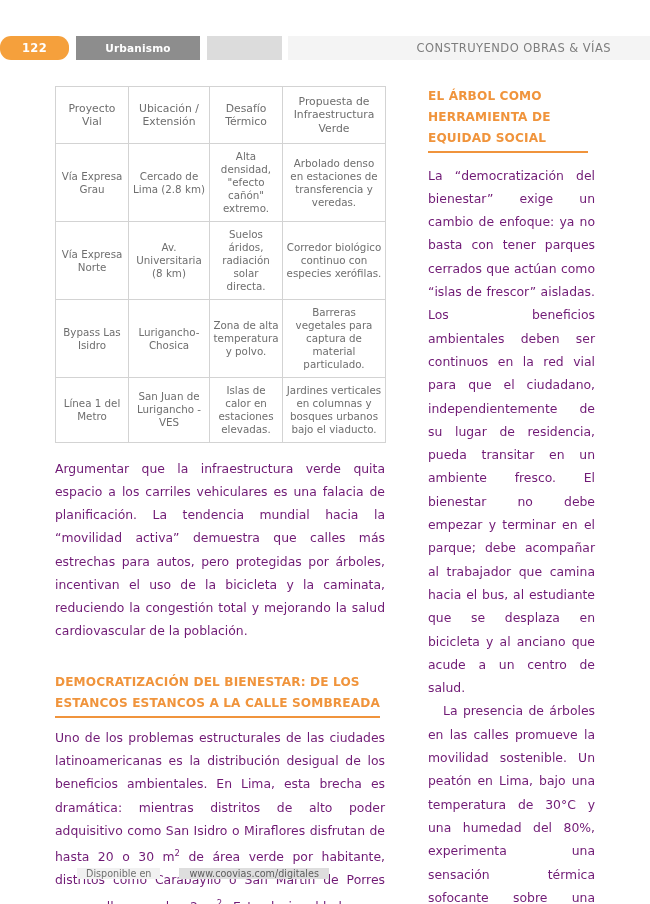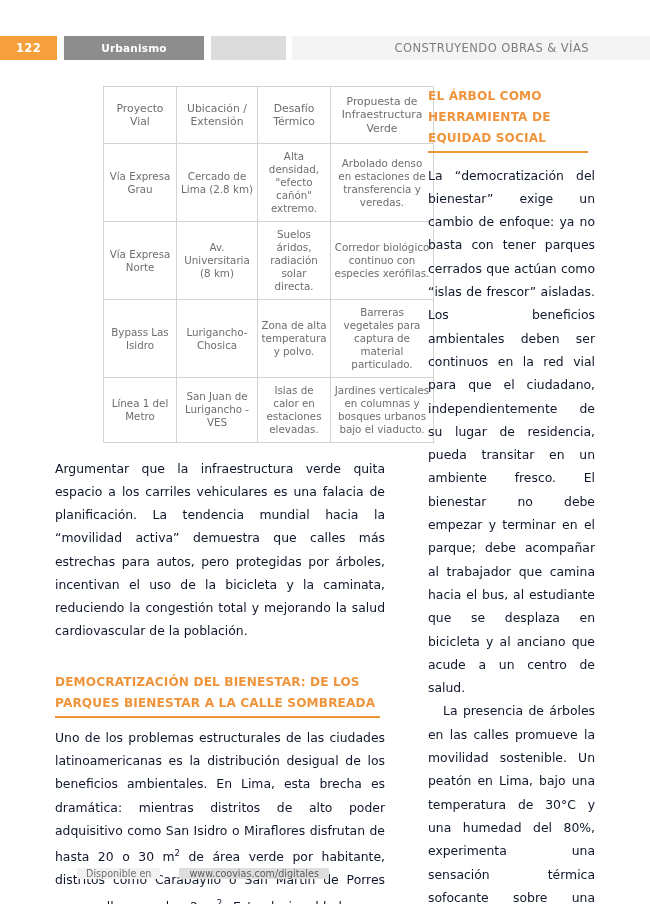--- a/index.html
+++ b/index.html
@@ -19,32 +19,33 @@
   .page-header {
     position: absolute;
     top: 36px;
     left: 0;
     width: 650px;
     height: 24px;
     display: flex;
     align-items: stretch;
   }
   .hdr-pagenum {
-    width: 57px;
+    width: 69px;
     background: #f5a03c;
     color: #ffffff;
     font-size: 11.5px;
     font-weight: bold;
     letter-spacing: 0.3px;
     display: flex;
     align-items: center;
     justify-content: center;
+    border-radius: 11px;
   }
   .hdr-section {
-    width: 140px;
+    width: 124px;
     background: #8d8d8d;
     color: #ffffff;
     font-size: 10.5px;
     font-weight: bold;
     letter-spacing: 0.2px;
     display: flex;
     align-items: center;
     justify-content: center;
   }
   .hdr-gap1 {
@@ -61,21 +62,21 @@
   }
   .hdr-title {
     flex: 1;
     background: #f4f4f4;
     color: #7d7d7d;
     font-size: 11.5px;
     letter-spacing: 0.45px;
     display: flex;
     align-items: center;
     justify-content: flex-end;
-    padding-right: 61px;
+    padding-right: 39px;
     box-sizing: border-box;
   }
 
   
   .col-left {
     position: absolute;
     left: 55px;
     top: 86px;
     width: 330px;
   }
@@ -84,21 +85,20 @@
     left: 428px;
     top: 86px;
     width: 167px;
   }
 
   
   table.vias-table {
     border-collapse: collapse;
     width: 330px;
     table-layout: fixed;
-    margin-left: 48px;
   }
   table.vias-table td {
     border: 1px solid #d3d3d3;
     text-align: center;
     vertical-align: middle;
     color: #6e6e6e;
     font-size: 10.3px;
     line-height: 1.26;
     padding: 6px 3px;
   }
@@ -109,21 +109,21 @@
   }
   table.vias-table tbody td.ital {
   }
   col.c1 { width: 73px; }
   col.c2 { width: 81px; }
   col.c3 { width: 73px; }
   col.c4 { width: 103px; }
 
   
   .body-par {
-    color: #0f172a;
+    color: #701a75;
     font-size: 12.4px;
     line-height: 23.2px;
     text-align: justify;
     margin: 0;
   }
   .par-after-table { margin-top: 14px; }
   .par-gap { margin-top: 0px; }
 
   .col-right .body-par {
     font-size: 12.4px;
@@ -242,21 +242,21 @@
         <td class="ital">San Juan de Lurigancho - VES</td>
         <td>Islas de calor en estaciones elevadas.</td>
         <td>Jardines verticales en columnas y bosques urbanos bajo el viaducto.</td>
       </tr>
     </tbody>
   </table>
 
   <p class="body-par par-after-table">Argumentar que la infraestructura verde quita espacio a los carriles vehiculares es una falacia de planificación. La tendencia mundial hacia la “movilidad activa” demuestra que calles más estrechas para autos, pero protegidas por árboles, incentivan el uso de la bicicleta y la caminata, reduciendo la congestión total y mejorando la salud cardiovascular de la población.</p>
 
   <div class="sec-heading heading-left">
-    <span>DEMOCRATIZACIÓN DEL BIENESTAR: DE LOS PARQUES BIENESTAR A LA CALLE SOMBREADA</span>
+    <span>DEMOCRATIZACIÓN DEL BIENESTAR: DE LOS ESTANCOS ESTANCOS A LA CALLE SOMBREADA</span>
     <span class="ul-line"></span>
   </div>
 
   <p class="body-par par-gap"><span>Uno de los problemas estructurales de las ciudades latinoamericanas es la distribución desigual de los beneficios ambientales. En Lima, esta brecha es dramática: mientras distritos de alto poder adquisitivo como San Isidro o Miraflores disfrutan de hasta 20 o 30 m</span><sup class="sq">2</sup><span> de área verde por habitante, distritos como Carabayllo o San Martín de Porres apenas llegan a los 2 m</span><sup class="sq">2</sup><span>. Esta desigualdad no es solo estética; es una desigualdad en la esperanza de vida y en la resiliencia ante el calor extremo.</span></p>
 </div>
 
 <div class="col-right">
   <div class="sec-heading heading-right">
     <span>EL ÁRBOL COMO</span><br>
     <span>HERRAMIENTA DE</span><br>

